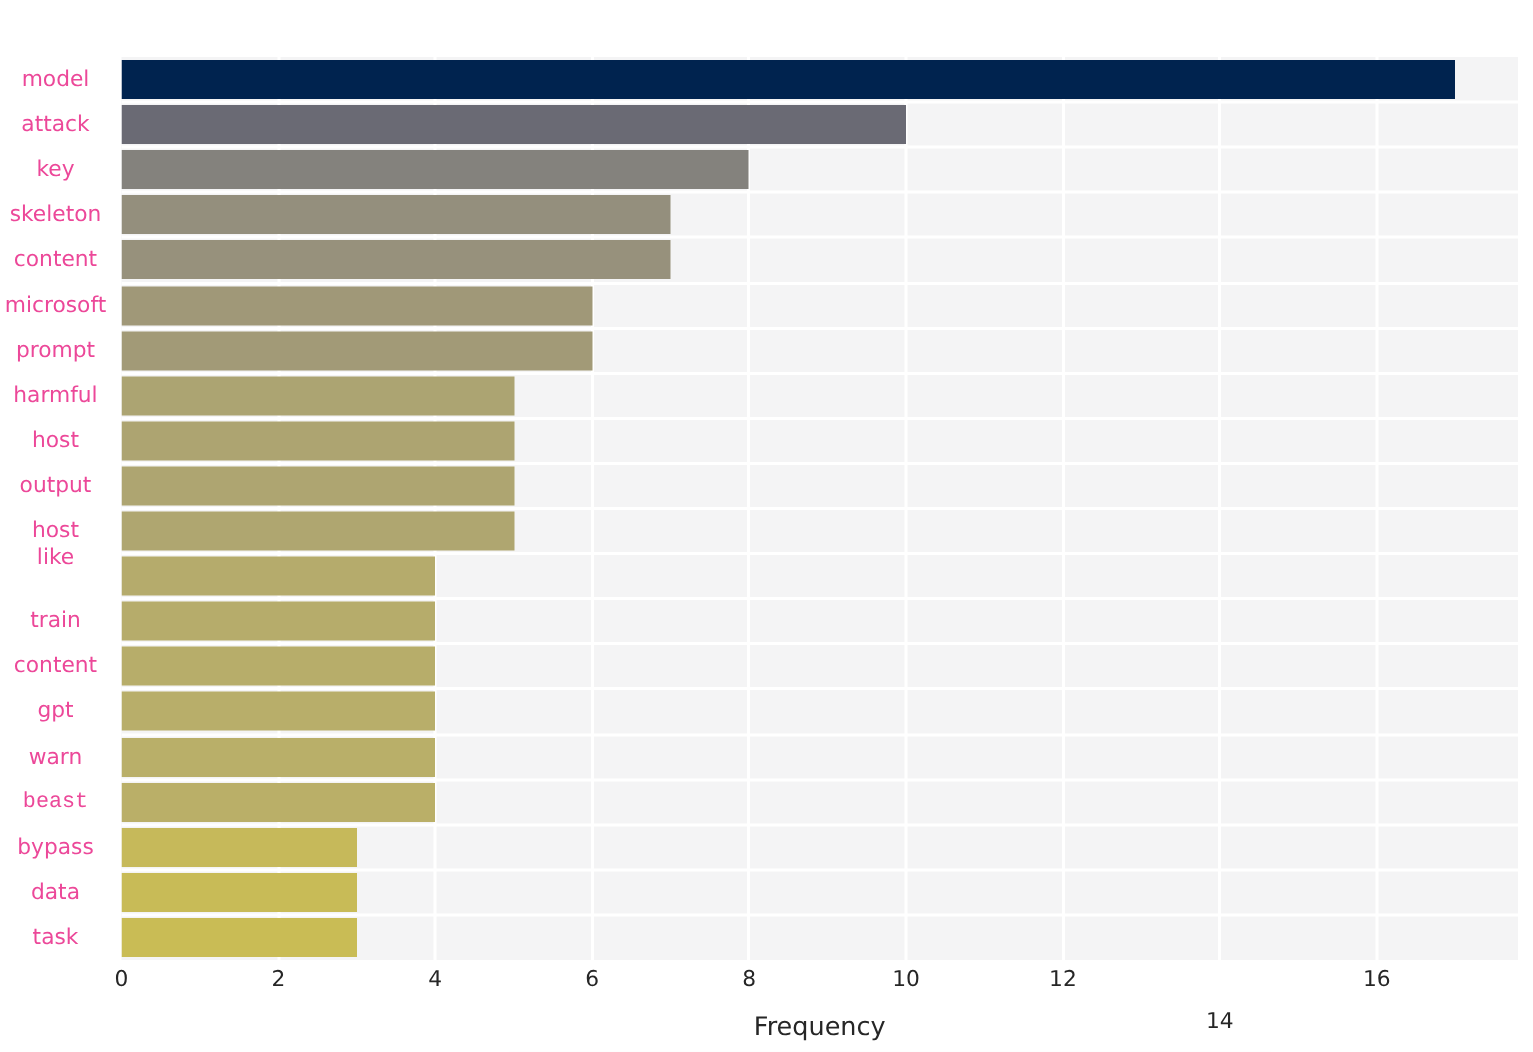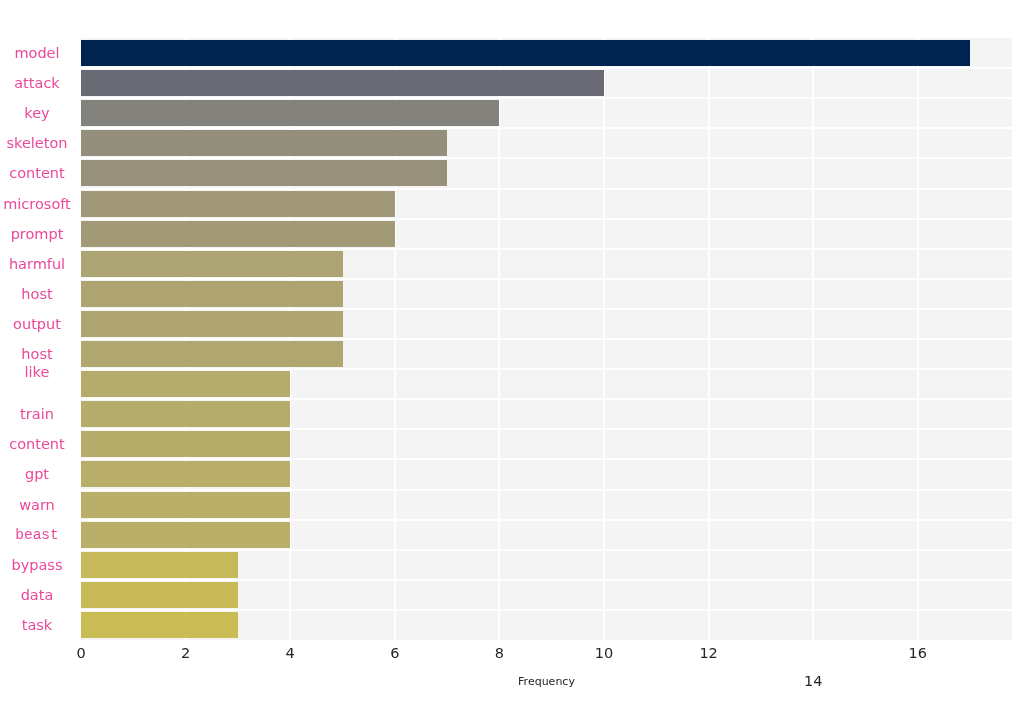--- a/index.html
+++ b/index.html
@@ -90,21 +90,21 @@
     text-align: center;
     font-size: 14.5px;
     color: #262626;
   }
   #xaxis-title {
     position: absolute;
     left: 81px;
     top: 675px;
     width: 931px;
     text-align: center;
-    font-size: 11px;
+    font-size: 17px;
     color: #262626;
   }
 </style>
 </head>
 <body>
 
 <div id="figure">
 
 
   <div id="plot-area">

